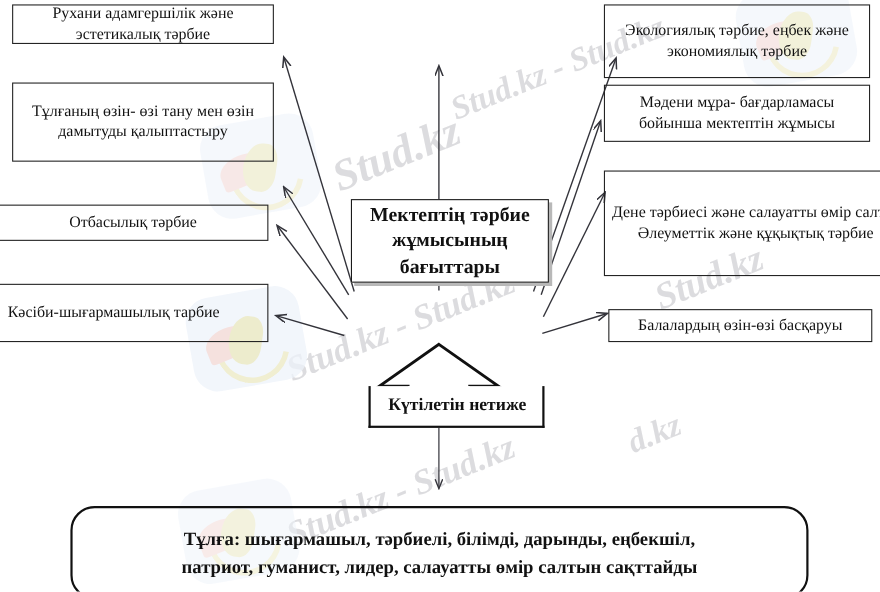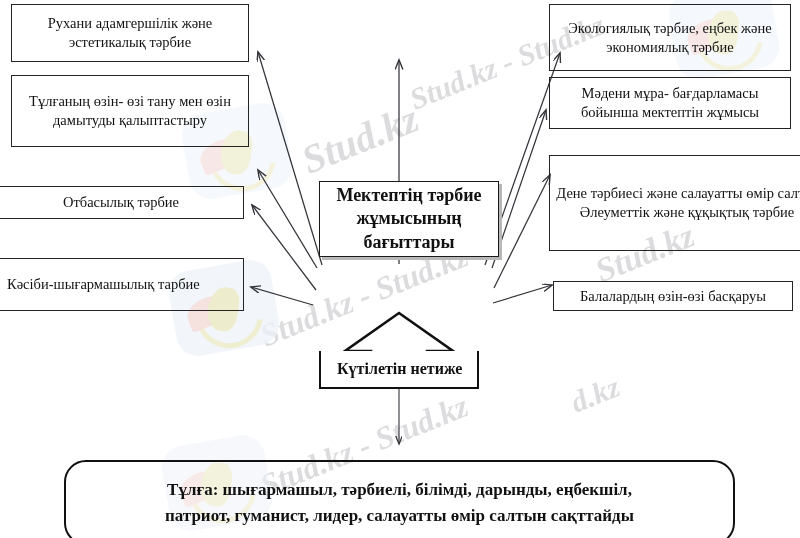--- a/index.html
+++ b/index.html
@@ -105,20 +105,21 @@
     box-shadow: 3px 3px 0 #b8b8b8;
   }
   .node.result-body {
     font-weight: bold;
     font-size: 16px;
     border: 2.4px solid #111111;
     border-top: none;
     background: #ffffff;
     justify-content: flex-start;
     padding-left: 16px;
+    margin-left: 16px;
   }
   .node.outcome {
     border: 2.4px solid #111111;
     border-radius: 22px;
     font-weight: bold;
     font-size: 17px;
     line-height: 1.5;
     background: transparent;
   }
 
@@ -187,21 +188,21 @@
       <path name="mm" d="M492,268 L546,110"></path>
 
       <path d="M494,288 L550,175"></path>
 
       <path d="M493,303 L552,285"></path>
 
       <path d="M399,388 L399,444" stroke-width="1.1"></path>
     </g>
   </svg>
 
-  <div class="node" style="left:11px; top:4px; width:238px; height:58px;align-items:center;">
+  <div class="node" style="left:11px; top:4px; width:238px; height:36px;align-items:center;">
     <span>Рухани адамгершілік және эстетикалық тәрбие</span>
   </div>
 
   <div class="node" style="left:11px; top:75px; width:238px; height:72px;">
     <span>Тұлғаның өзін- өзі тану мен өзін дамытуды қалыптастыру</span>
   </div>
 
   <div class="node" style="left:-2px; top:186px; width:246px; height:33px;">
     <span>Отбасылық тәрбие</span>
   </div>

